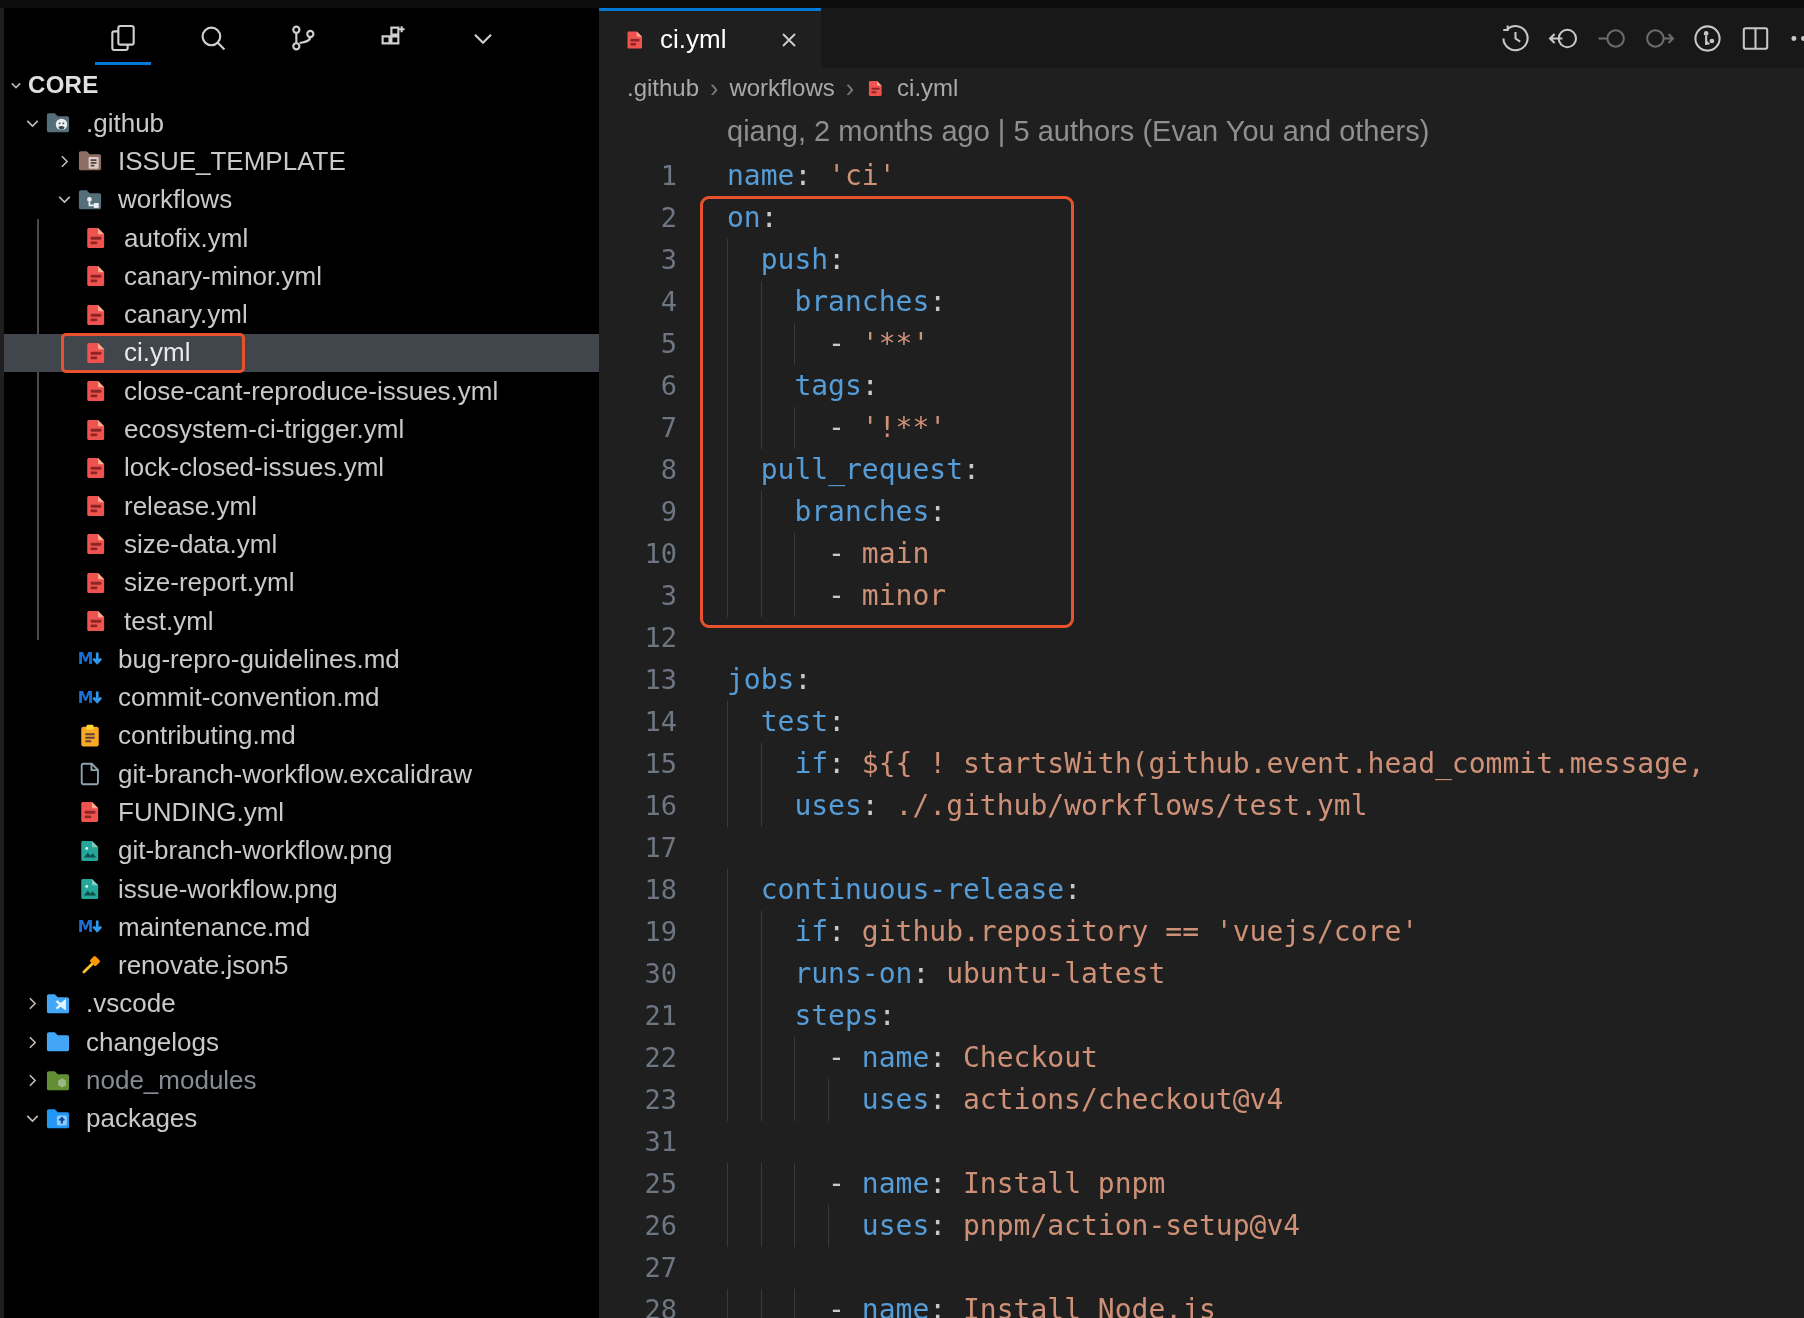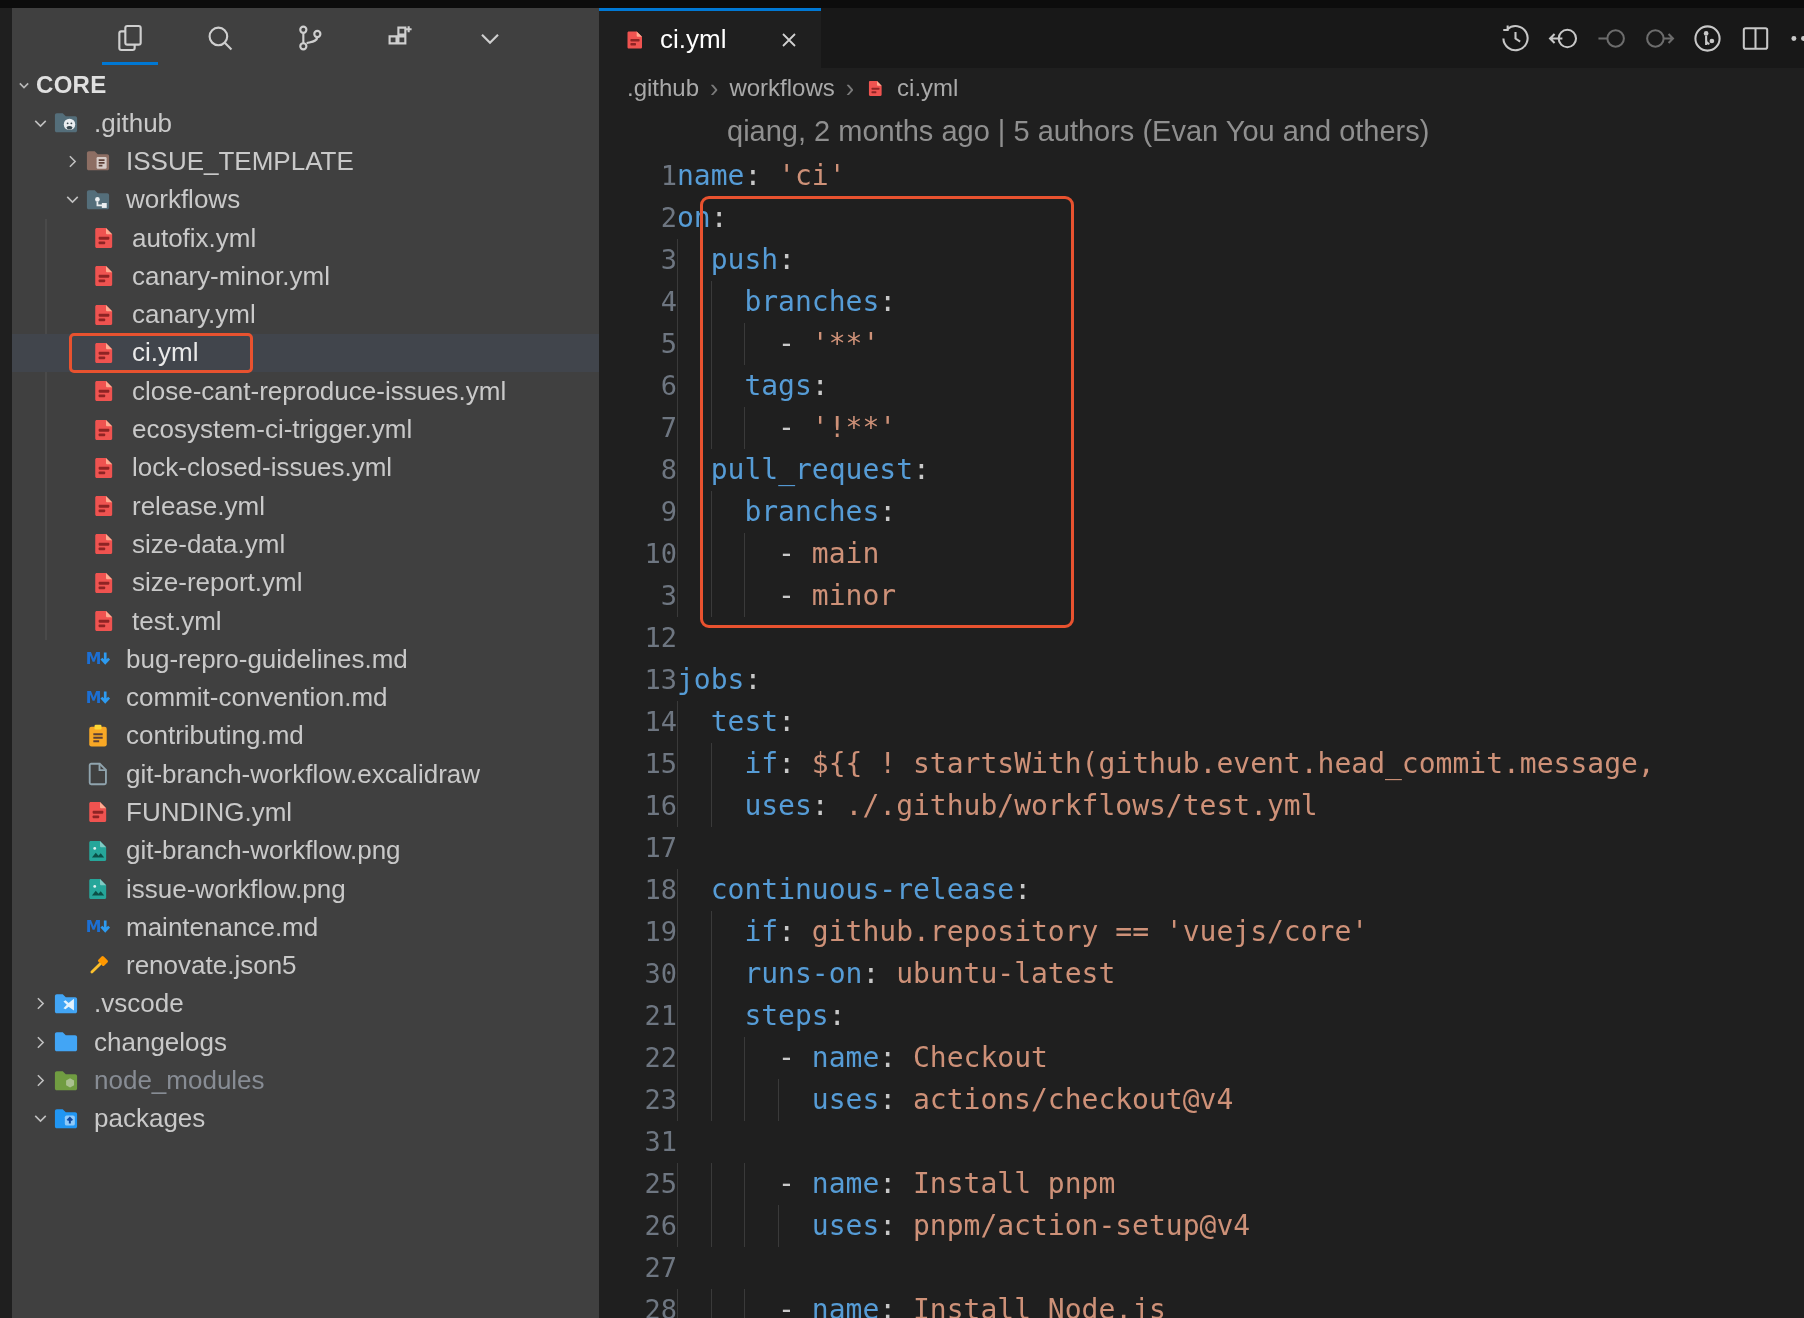--- a/index.html
+++ b/index.html
@@ -2,22 +2,22 @@
 <html><head>
 <meta charset="utf-8">
 <style>
   html,body{margin:0;padding:0;background:#000;}
   *{box-sizing:border-box;}
   .app{position:relative;width:1804px;height:1318px;background:#1f1f1f;overflow:hidden;
        font-family:"Liberation Sans",sans-serif;}
   .topstrip{position:absolute;left:0;top:0;width:1804px;height:8px;background:#0c0c0c;z-index:6;}
 
   
-  .sidebar{position:absolute;left:12px;top:8px;width:598px;height:1310px;background:#404040;
-           border-right:3px solid #f9a8d4;overflow:hidden;}
+  .sidebar{position:absolute;left:4px;top:8px;width:598px;height:1310px;background:#000000;
+           border-right:1px solid #f9a8d4;overflow:hidden;}
   .sb-toolbar{height:58px;display:flex;align-items:center;justify-content:center;gap:28px;padding-top:2px;}
   .sbi{width:62px;height:54px;display:flex;align-items:center;justify-content:center;position:relative;cursor:pointer;}
   .sbi svg{width:32px;height:32px;stroke:#cfcfcf;fill:none;stroke-width:1.6;}
   .sbi.active::after{content:"";position:absolute;left:3px;bottom:0;width:56px;height:3px;background:#0078d4;}
   .sb-header{height:38px;display:flex;align-items:center;color:#e0e0e0;font-weight:700;
              font-size:24px;letter-spacing:.3px;padding-left:2px;gap:2px;}
   .sb-header svg{width:20px;height:20px;stroke:#b9b9b9;fill:none;stroke-width:2;}
   .tree{position:relative;}
   .row{height:38.3px;display:flex;align-items:center;position:relative;color:#c9c9c9;
        font-size:26px;white-space:nowrap;cursor:pointer;}
@@ -51,21 +51,21 @@
   .eai.cut{margin-right:-16px;}
   .breadcrumb{height:40px;display:flex;align-items:center;padding-left:28px;gap:11px;
               color:#a9a9a9;font-size:24px;}
   .bc-sep{color:#7a7a7a;font-size:25px;}
   .bc-ico svg{width:21px;height:21px;display:block;}
   .codearea{position:relative;height:1210px;overflow:hidden;}
   .blame{height:47px;line-height:47px;padding-left:128px;color:#8f8f8f;font-size:29px;}
   .codelines{position:relative;font-family:"DejaVu Sans Mono",monospace;font-size:28px;}
   .line{display:flex;height:42px;line-height:42px;}
   .ln{width:78px;flex:none;text-align:right;color:#6e7681;font-size:27px;cursor:pointer;}
-  .lc{white-space:pre;}
+  .lc{margin-left:50px;white-space:pre;}
   .g{display:inline-block;width:2ch;height:42px;vertical-align:top;border-left:1px solid #3a3a3a;}
   .tk{color:#569cd6;}
   .tp{color:#c8c8c8;}
   .tv{color:#ce9178;}
   .hlbox{position:absolute;left:101px;top:41px;width:374px;height:432px;border:3.5px solid #e8522f;
          border-radius:9px;pointer-events:none;}
 </style>
 </head>
 <body>
 

